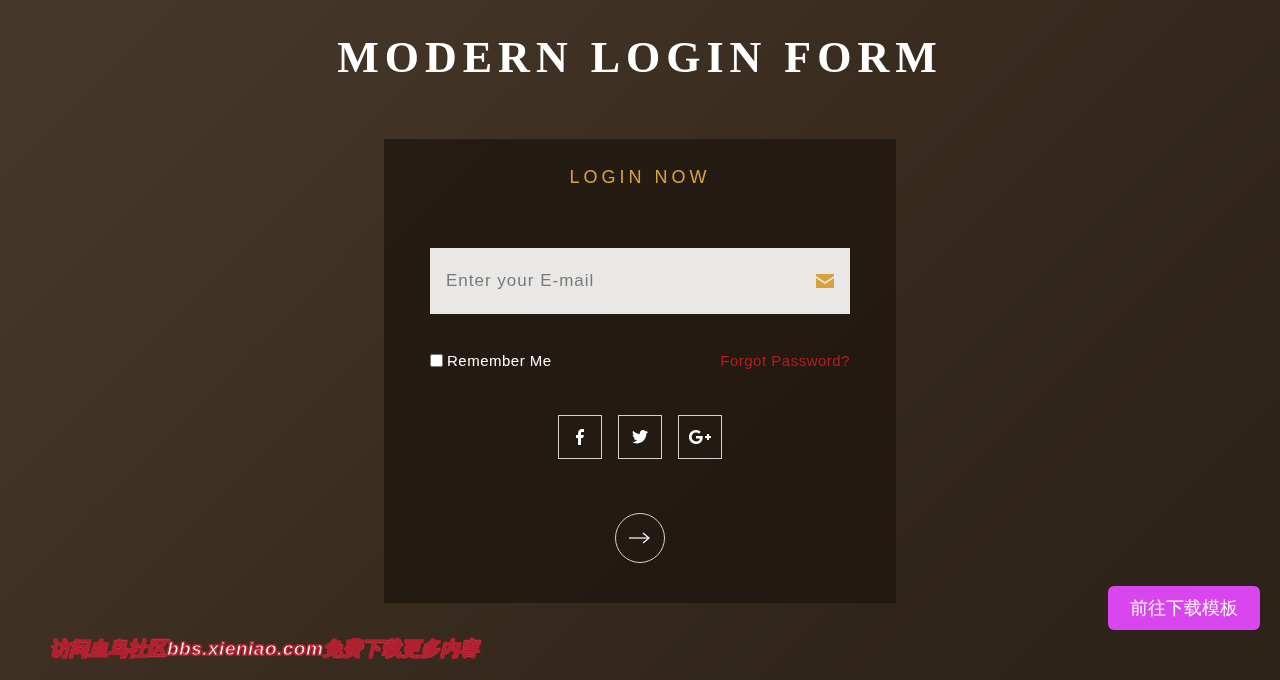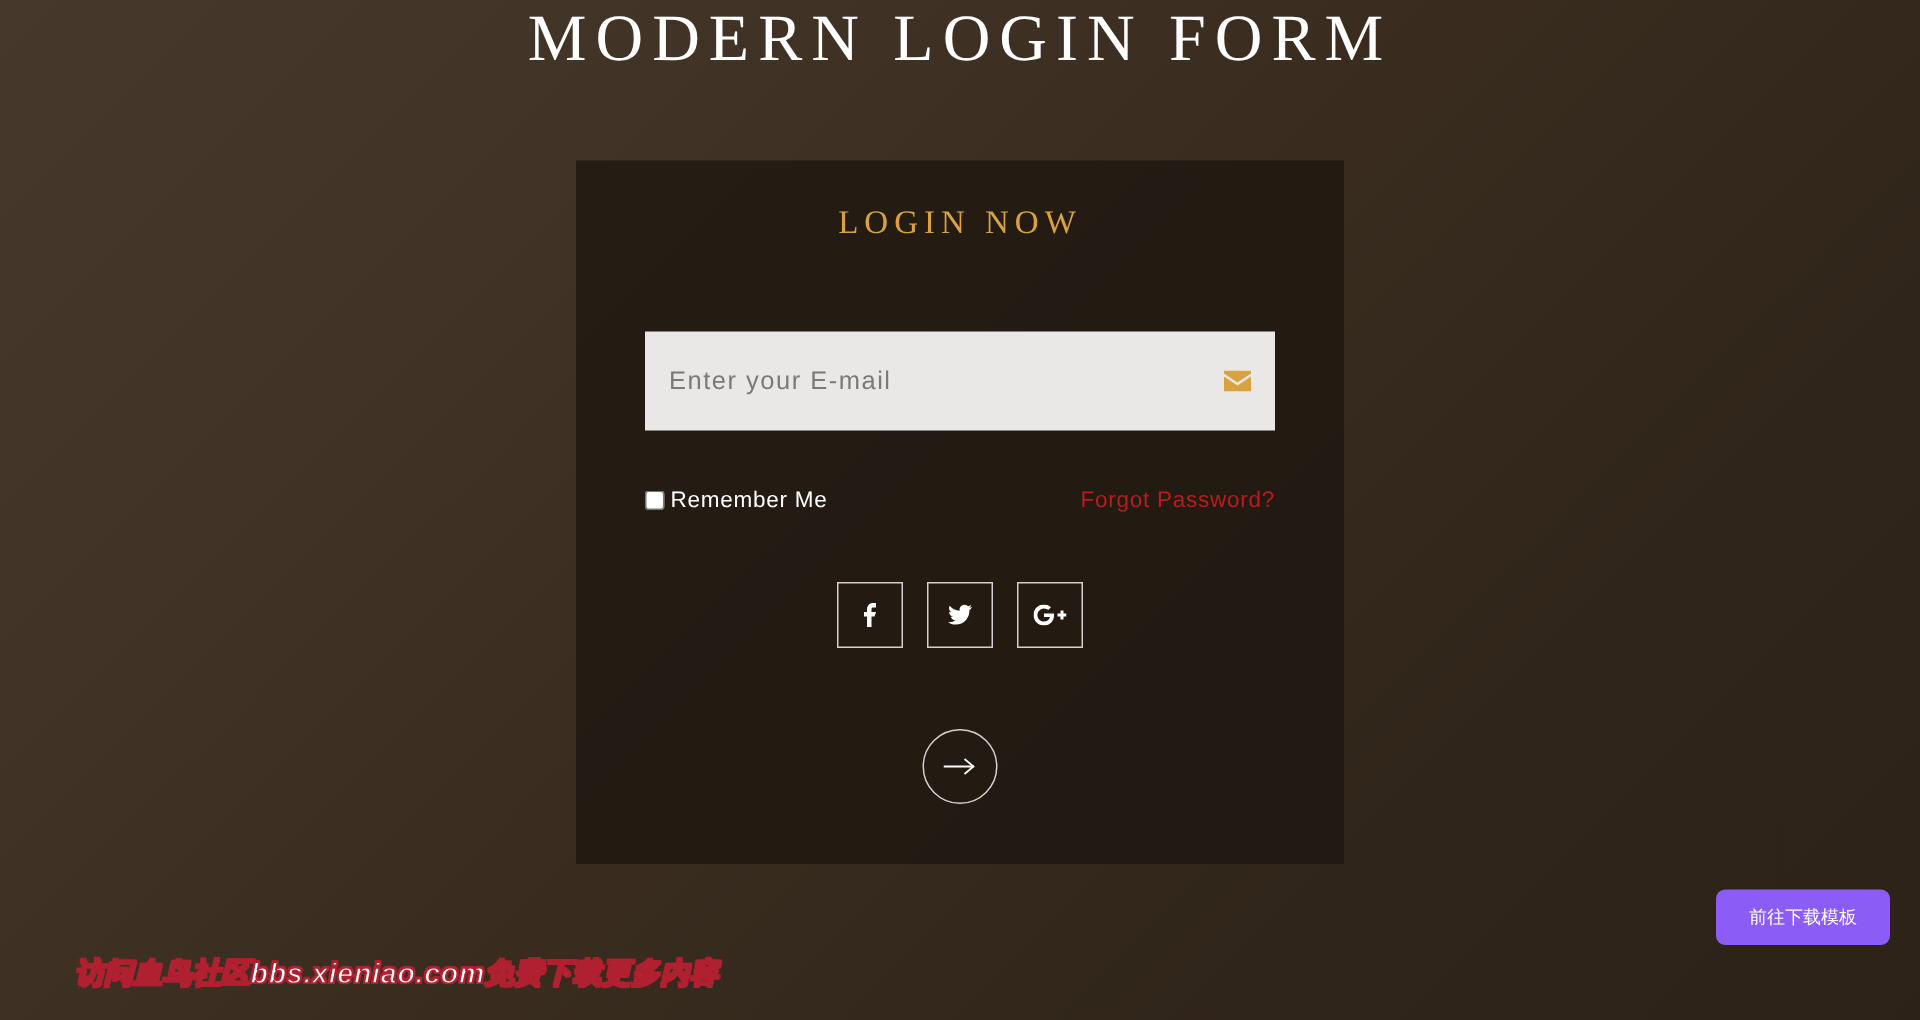--- a/index.html
+++ b/index.html
@@ -11,36 +11,37 @@
               linear-gradient(135deg, #a08570 0%, #8b7358 25%, #6b5640 50%, #4a3b2e 75%, #3a2f24 100%);
   background-size: cover;
   position: relative;
   overflow: hidden;
   color: #fff;
 }
 .page-title {
   text-align: center;
   font-size: 44px;
   letter-spacing: 6px;
-  font-weight: 400;
+  font-weight: 700;
+  padding-top: 32px;
   font-family: "Papyrus", "Segoe Script", serif;
 }
 .card {
   width: 512px;
   margin: 56px auto 0;
   background: rgba(30,22,15,0.78);
   padding: 28px 46px 40px;
 }
 .card-title {
   text-align: center;
   color: #d8a33f;
-  font-size: 22px;
+  font-size: 18px;
   letter-spacing: 4px;
   font-weight: 400;
-  font-family: Liberation Serif, serif;
+  font-family: Liberation Sans, sans-serif;
   margin-bottom: 60px;
 }
 .field {
   position: relative;
   margin-bottom: 24px;
 }
 .field input {
   width: 100%;
   height: 66px;
   border: none;
@@ -108,26 +109,26 @@
   font-style: italic;
   color: #fff;
   -webkit-text-stroke: 1px #b02030;
   text-shadow: 1px 1px 0 #b02030, -1px -1px 0 #b02030, 1px -1px 0 #b02030, -1px 1px 0 #b02030;
   letter-spacing: 0.5px;
 }
 .download-btn {
   position: absolute;
   right: 20px;
   bottom: 50px;
-  background: #8b5cf6;
+  background: #d946ef;
   color: #fff;
   border: none;
   border-radius: 6px;
   padding: 10px 22px;
-  font-size: 12px;
+  font-size: 18px;
   cursor: pointer;
 }
 svg { display: block; }
 </style>
 </head>
 <body>
 
 <h1 class="page-title">MODERN LOGIN FORM</h1>
 
 <div class="card">

